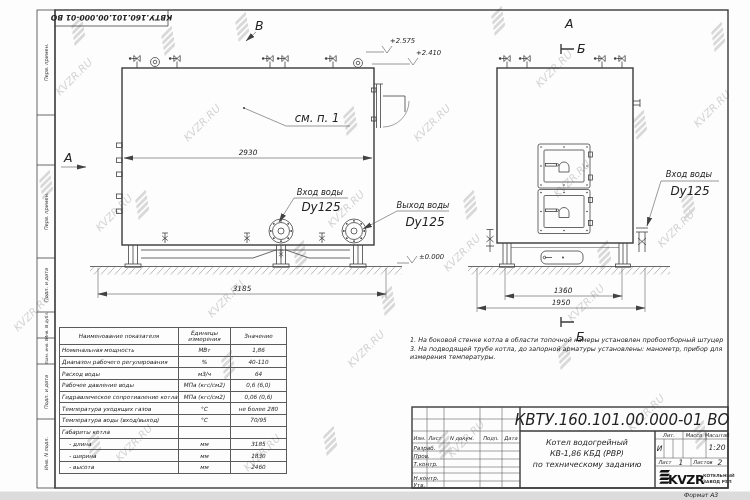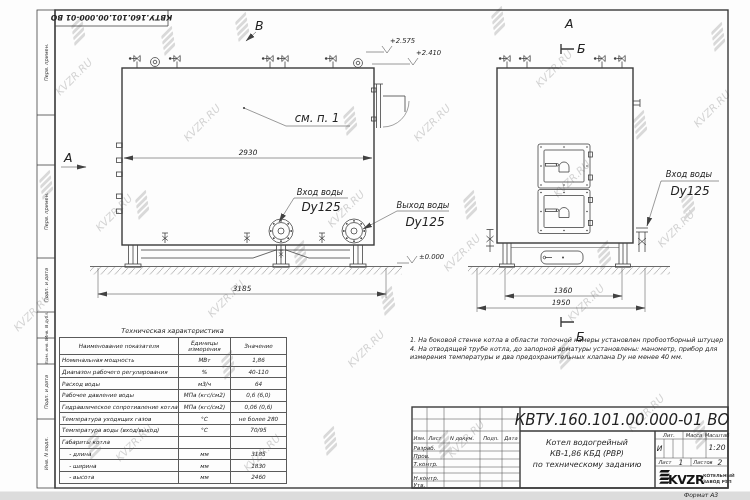--- a/index.html
+++ b/index.html
@@ -334,21 +334,20 @@
 <div class="sb" style="top:10px;height:105px">Перв. примен.</div>
 <div class="sb" style="top:115px;height:50px"></div>
 <div class="sb" style="top:165px;height:93px">Перв. примен.</div>
 <div class="sb" style="top:258px;height:54px">Подп. и дата</div>
 <div class="sb small" style="top:312px;height:26px">Инв. N дубл.</div>
 <div class="sb small" style="top:338px;height:26px">Взам. инв. N</div>
 <div class="sb" style="top:364px;height:55px">Подп. и дата</div>
 <div class="sb" style="top:419px;height:69px">Инв. N подл.</div>
 
 <div class="spec">
-  <div class="ttl">Техническая характеристика</div>
   <table>
     <colgroup>
           <col style="width:119px">
           <col style="width:52px">
           <col style="width:56px">
         </colgroup>
     <tbody>
           <tr>
       <th>Наименование показателя</th>
       <th>Единицы измерения</th>
@@ -408,16 +407,16 @@
             <td>    - высота</td>
             <td class="c-units">мм</td>
             <td class="c-value">2460</td>
           </tr>
   </tbody>
       </table>
 </div>
 
 <div class="notes">
   <div>1. На боковой стенке котла в области топочной камеры установлен пробоотборный штуцер</div>
-  <div>4. На отводящей трубе котла, до запорной арматуры установлены: манометр, прибор для измерения температуры и два предохранительных клапана Dу не менее 40 мм.</div>
+  <div>3. На подводящей трубе котла, до запорной арматуры установлены: манометр, прибор для измерения температуры.</div>
 </div>
 
 </div>
 
 </body></html>

